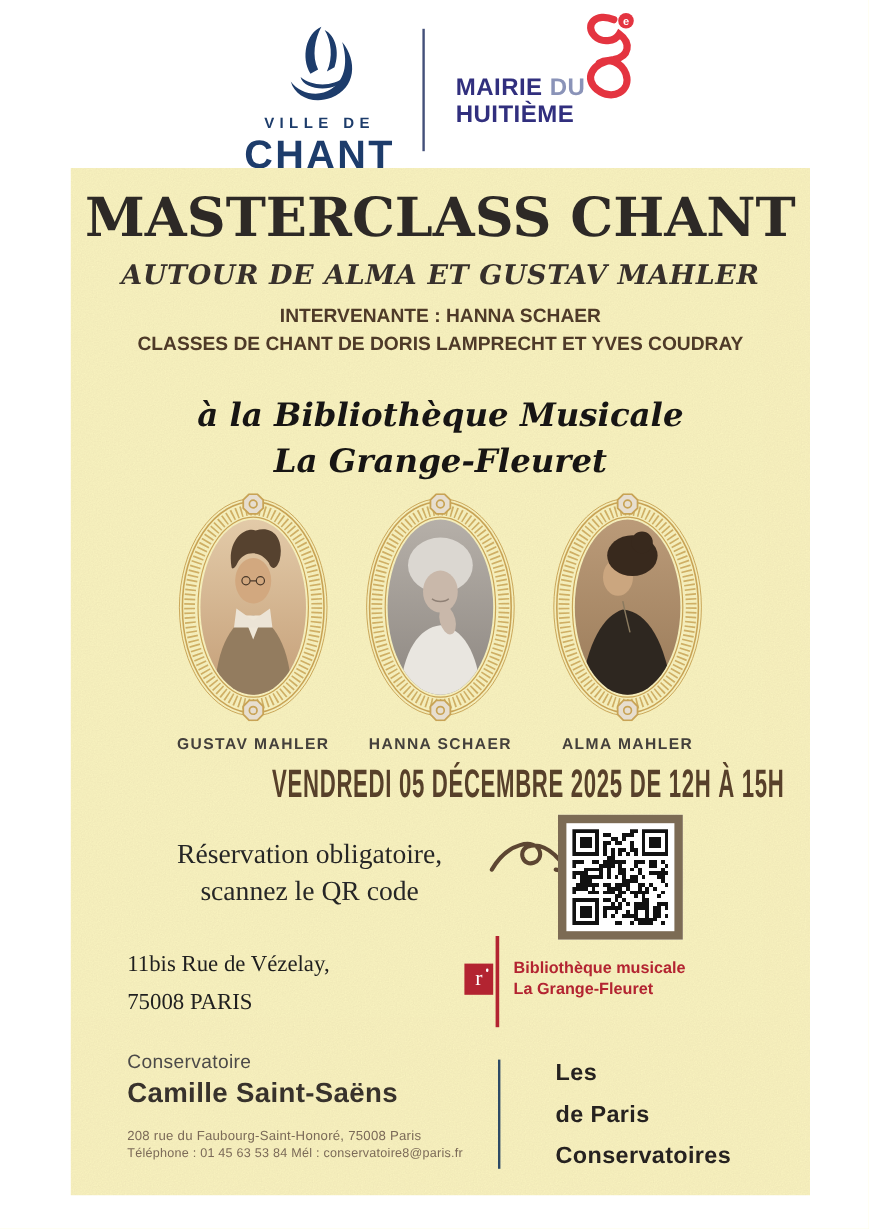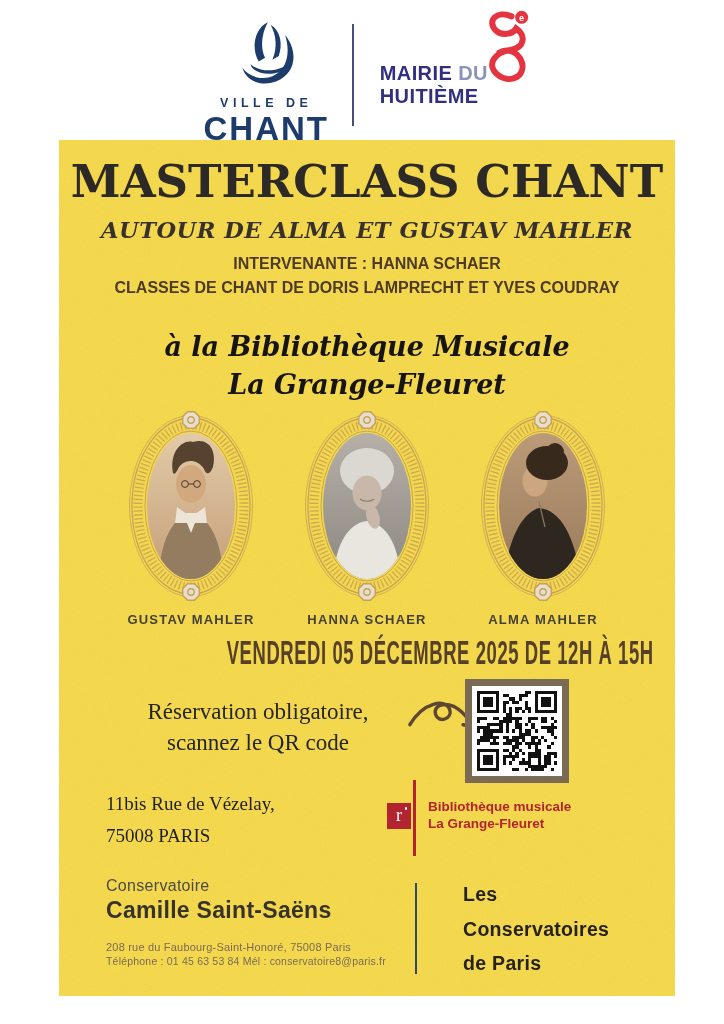--- a/index.html
+++ b/index.html
@@ -13,29 +13,29 @@
   .ville-de{color:#1d3c6b;font-size:12.5px;font-weight:700;letter-spacing:4.5px;margin-top:4px;}
   .paris{color:#1d3c6b;font-size:33px;font-weight:800;letter-spacing:2px;margin-top:0px;}
   .logo-divider{width:1.5px;height:102px;background:#44507a;margin-top:4px;}
   .mairie{position:relative;width:138px;padding-top:42px;}
   .mairie-line{font-size:20px;letter-spacing:.4px;line-height:23px;white-space:nowrap;}
   .mairie-word{color:#312f7e;font-weight:800;}
   .du-word{color:#8a93b8;font-weight:600;}
   .huitieme-word{color:#312f7e;font-weight:800;}
   .eighth-svg{position:absolute;top:-14px;right:-12px;}
   
-  .poster{position:absolute;left:59px;top:140px;width:616px;height:856px;background:#fde047;}
+  .poster{position:absolute;left:59px;top:140px;width:616px;height:856px;background:#fef9c3;}
   .texture{position:absolute;left:0;top:0;width:616px;height:856px;pointer-events:none;opacity:.35;}
   .center-line{position:absolute;left:0;width:100%;text-align:center;}
   .title{top:15px;font-family:"DejaVu Serif",serif;font-weight:700;font-size:45px;color:#2d2926;letter-spacing:0px;white-space:nowrap;}
   .subtitle{top:77px;font-family:"DejaVu Serif",serif;font-weight:700;font-size:22.5px;color:#37302b;letter-spacing:.5px;white-space:nowrap;font-style:italic;}
   .credits{top:112px;font-family:Liberation Sans, sans-serif;font-weight:700;font-size:16px;color:#4e3a28;line-height:23.5px;}
   .script{top:188px;font-family:"DejaVu Serif",serif;font-style:italic;font-weight:700;font-size:27px;color:#171514;line-height:38px;}
   
-  .portraits{position:absolute;top:271px;left:0;width:100%;display:flex;justify-content:center;gap:48px;}
+  .portraits{position:absolute;top:271px;left:0;width:100%;display:flex;justify-content:center;gap:28px;}
   .figure{display:flex;flex-direction:column;align-items:center;width:128px;}
   .portrait-label{margin-top:11px;font-size:13px;font-weight:800;letter-spacing:1.2px;color:#44403b;white-space:nowrap;}
   
   .date-line{top:494px;}
   .date-line span{display:inline-block;transform:scaleX(.56);transform-origin:center;font-size:33px;font-weight:800;color:#57402a;white-space:nowrap;letter-spacing:1px;}
   
   .reservation{position:absolute;left:28px;top:556px;width:342px;text-align:center;font-family:"Liberation Serif",serif;font-size:23px;color:#262626;line-height:31px;}
   .arrow-wrap{position:absolute;left:348px;top:550px;}
   .qr{position:absolute;left:406px;top:539px;width:104px;height:104px;background:#ffffff;border:7px solid #7c6b54;box-sizing:border-box;padding:5px;}
   .qr svg{display:block;width:100%;height:100%;shape-rendering:crispEdges;}
@@ -473,17 +473,17 @@
 
   <div class="cons-label">Conservatoire</div>
   <div class="cons-name">Camille Saint-Saëns</div>
   <div class="cons-addr">208 rue du Faubourg-Saint-Honoré, 75008 Paris</div>
   <div class="cons-contact">Téléphone : 01 45 63 53 84   Mél : conservatoire8@paris.fr</div>
 
   <div class="footer-divider"></div>
 
   <div class="network">
     <div>Les</div>
+    <div>de Paris</div>
     <div>Conservatoires</div>
-    <div>de Paris</div>
   </div>
 
 </div>
 
 </body></html>

